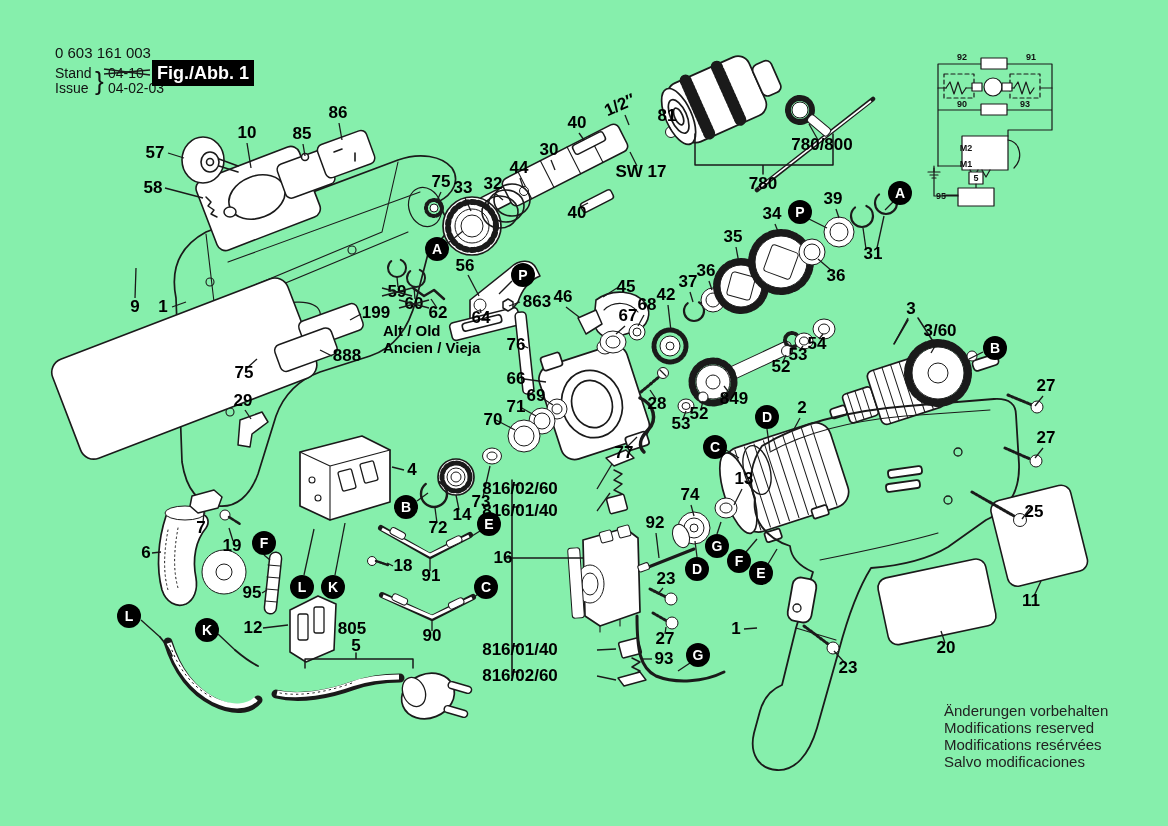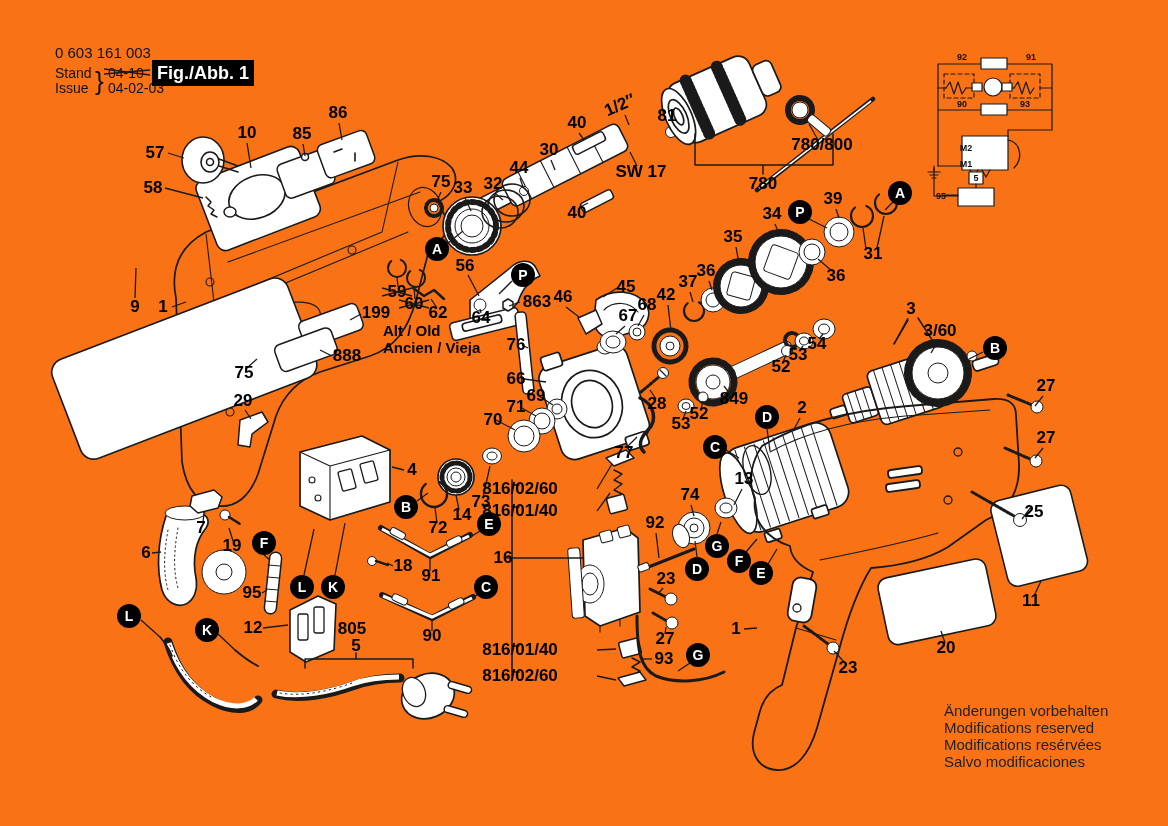--- a/index.html
+++ b/index.html
@@ -1,16 +1,16 @@
 <!DOCTYPE html>
 <html><head>
 <meta charset="utf-8">
 <style>
   html,body{margin:0;padding:0;background:#ffffff;}
-  #stage{position:relative;width:1168px;height:826px;background:#f97316;overflow:hidden;
+  #stage{position:relative;width:1168px;height:826px;background:#86efac;overflow:hidden;
          font-family:"Liberation Sans",sans-serif;}
   svg{position:absolute;left:0;top:0;}
   .ink{stroke:#1a1a1a;fill:none;stroke-linecap:round;stroke-linejoin:round;}
   .fillw{fill:#ffffff;stroke:#1a1a1a;stroke-linejoin:round;}
   .plbl{font:bold 17px "Liberation Sans",sans-serif;fill:#000;text-anchor:middle;}
   .leader{stroke:#1a1a1a;stroke-width:1.3;}
   .strike{stroke:#1a1a1a;stroke-width:1.6;}
   .hdr{font:15px "Liberation Sans",sans-serif;fill:#111;}
   .hdr2{font:14px "Liberation Sans",sans-serif;fill:#111;}
   .brace{font:26px "Liberation Sans",sans-serif;fill:#111;}

